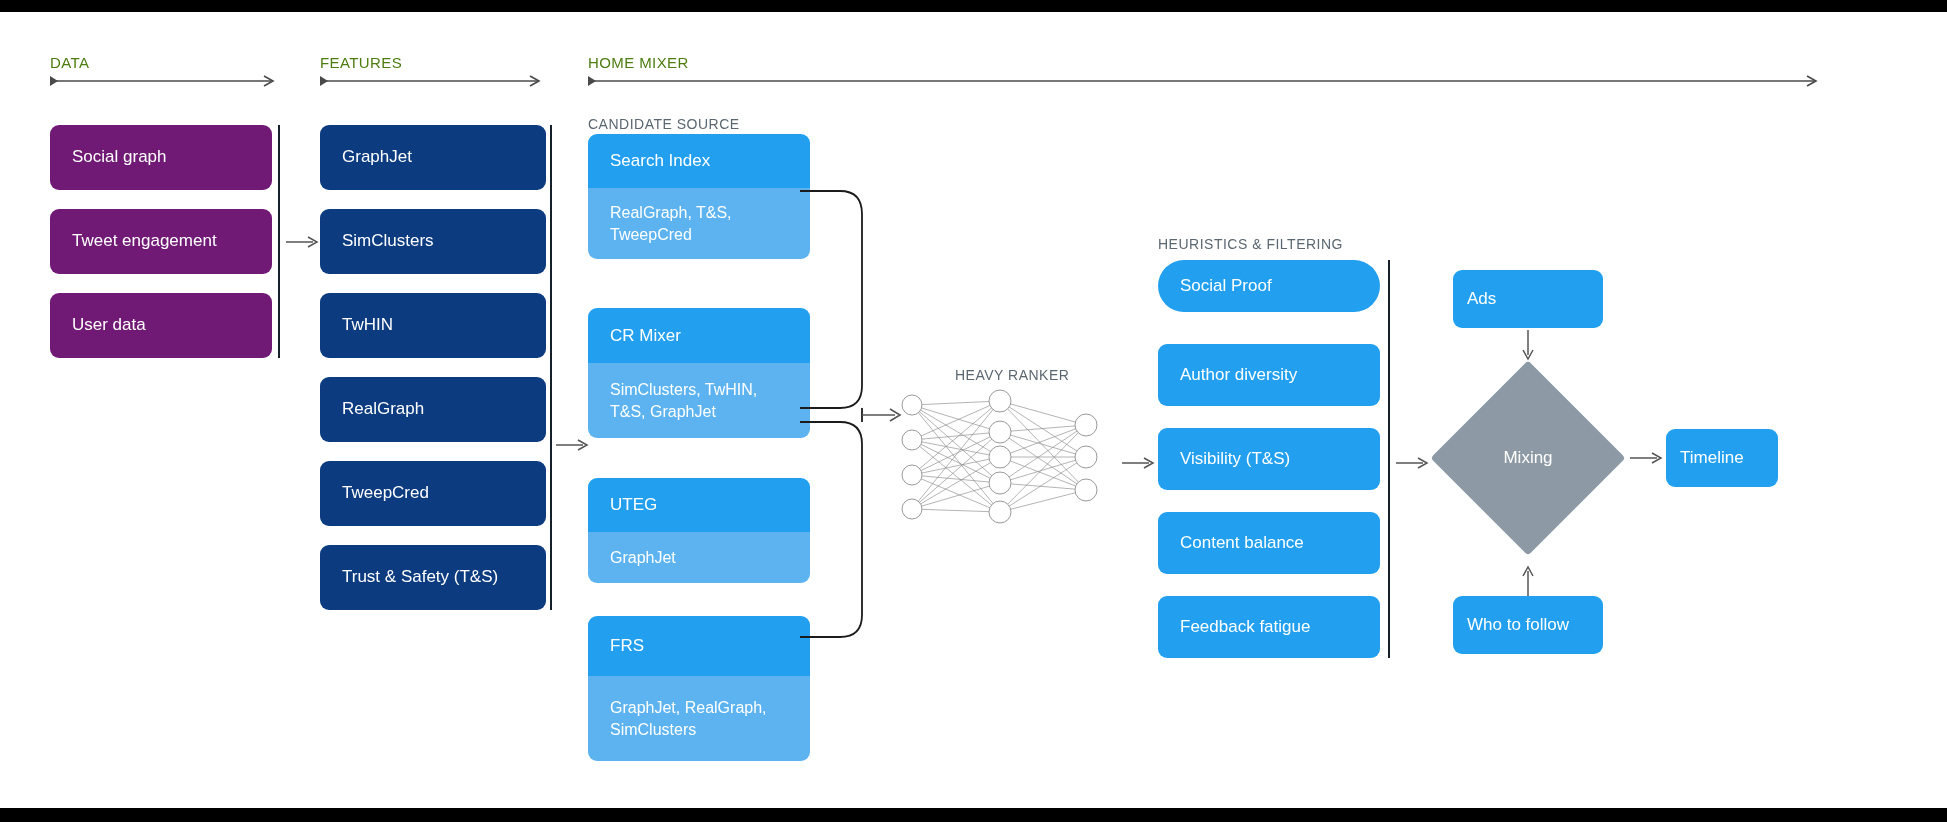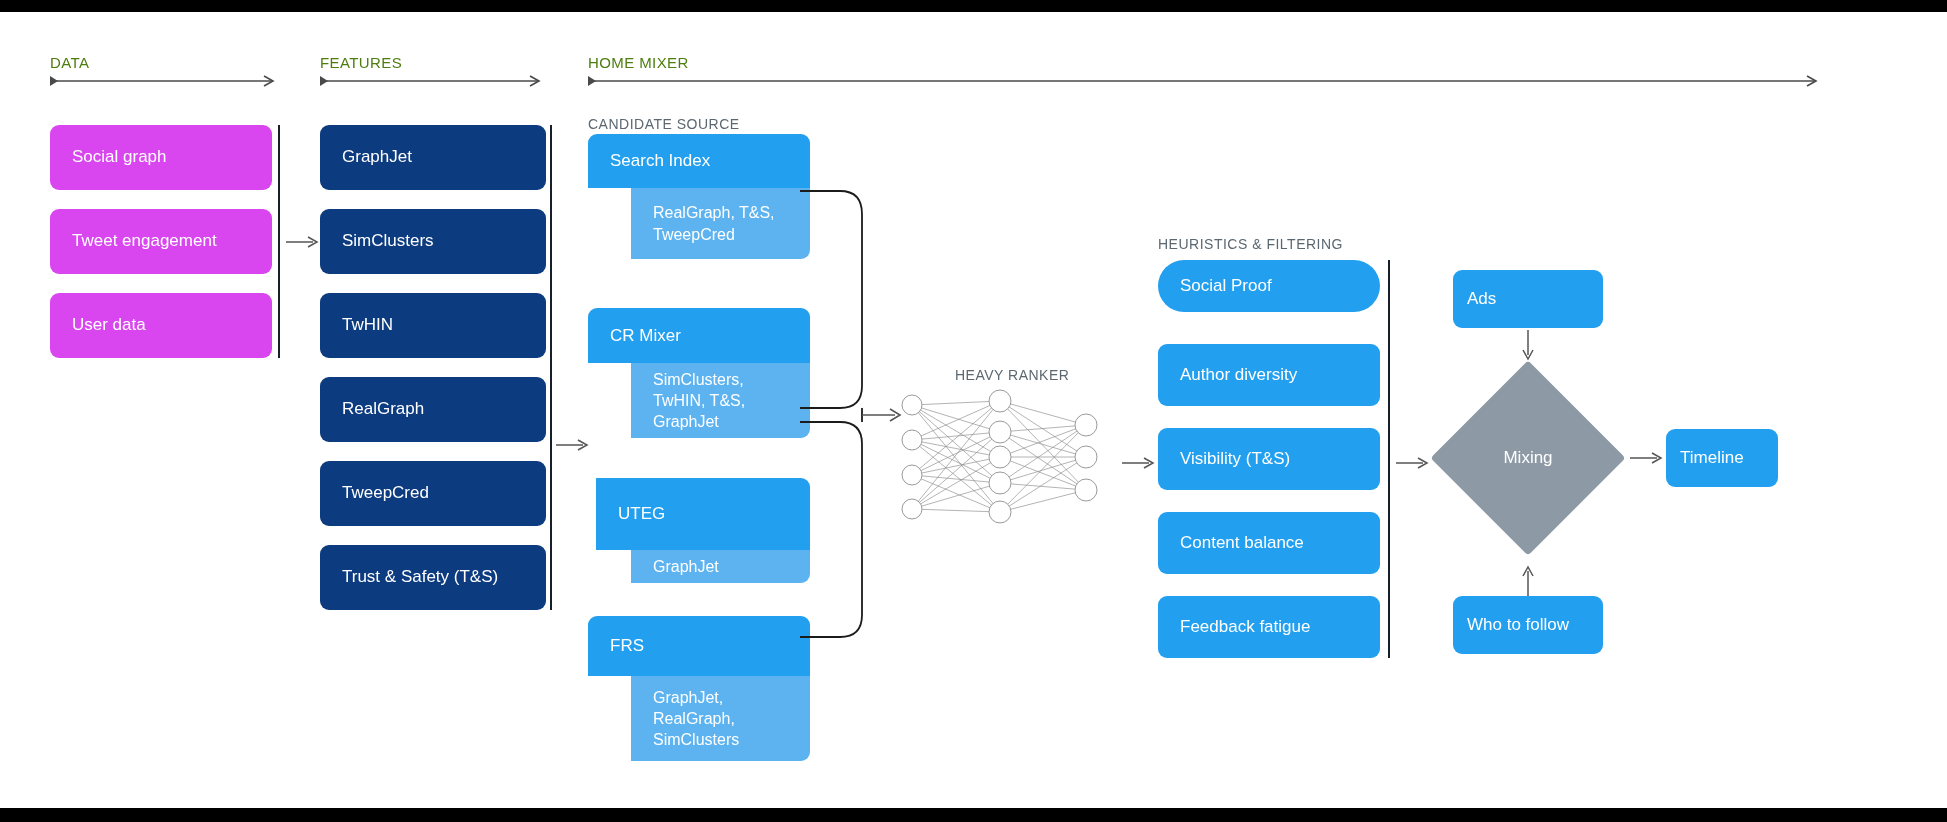--- a/index.html
+++ b/index.html
@@ -51,21 +51,21 @@
     position: absolute;
     border-radius: 9px;
     display: flex;
     align-items: center;
     color: #ffffff;
     font-size: 17px;
     line-height: 1.3;
     padding: 0 22px;
     white-space: nowrap;
   }
-  .card.data    { background: #d946ef; }
+  .card.data    { background: #701a75; }
   .card.feature { background: #0c3b7f; }
   .card.heur    { background: #22a0ef; }
   .card.out     { background: #22a0ef; padding: 0 14px; }
 
   
   .cs-card {
     position: absolute;
     border-radius: 9px;
     overflow: hidden;
     display: flex;
@@ -82,21 +82,20 @@
   }
   .cs-sub {
     background: #5cb3f0;
     color: #ffffff;
     font-size: 16px;
     line-height: 1.32;
     display: flex;
     align-items: center;
     padding: 0 22px;
     flex: 1 1 auto;
-    margin-left: 43px;
   }
 
   
   .divider {
     position: absolute;
     width: 2px;
     background: #15202b;
   }
 
   
@@ -224,21 +223,21 @@
     <div class="cs-top" style="height:54px;">Search Index</div>
     <div class="cs-sub">RealGraph, T&amp;S, TweepCred</div>
   </div>
 
   <div class="cs-card" style="left:588px; top:296px; width:222px; height:130px;">
     <div class="cs-top" style="height:55px;">CR Mixer</div>
     <div class="cs-sub">SimClusters, TwHIN, T&amp;S, GraphJet</div>
   </div>
 
   <div class="cs-card" style="left:588px; top:466px; width:222px; height:105px;">
-    <div class="cs-top" style="height:72px;margin-left:8px;">UTEG</div>
+    <div class="cs-top" style="height:54px;">UTEG</div>
     <div class="cs-sub">GraphJet</div>
   </div>
 
   <div class="cs-card" style="left:588px; top:604px; width:222px; height:145px;">
     <div class="cs-top" style="height:60px;">FRS</div>
     <div class="cs-sub">GraphJet, RealGraph, SimClusters</div>
   </div>
 
   <div id="brace">
     <svg width="120" height="560" viewBox="0 0 120 560">

